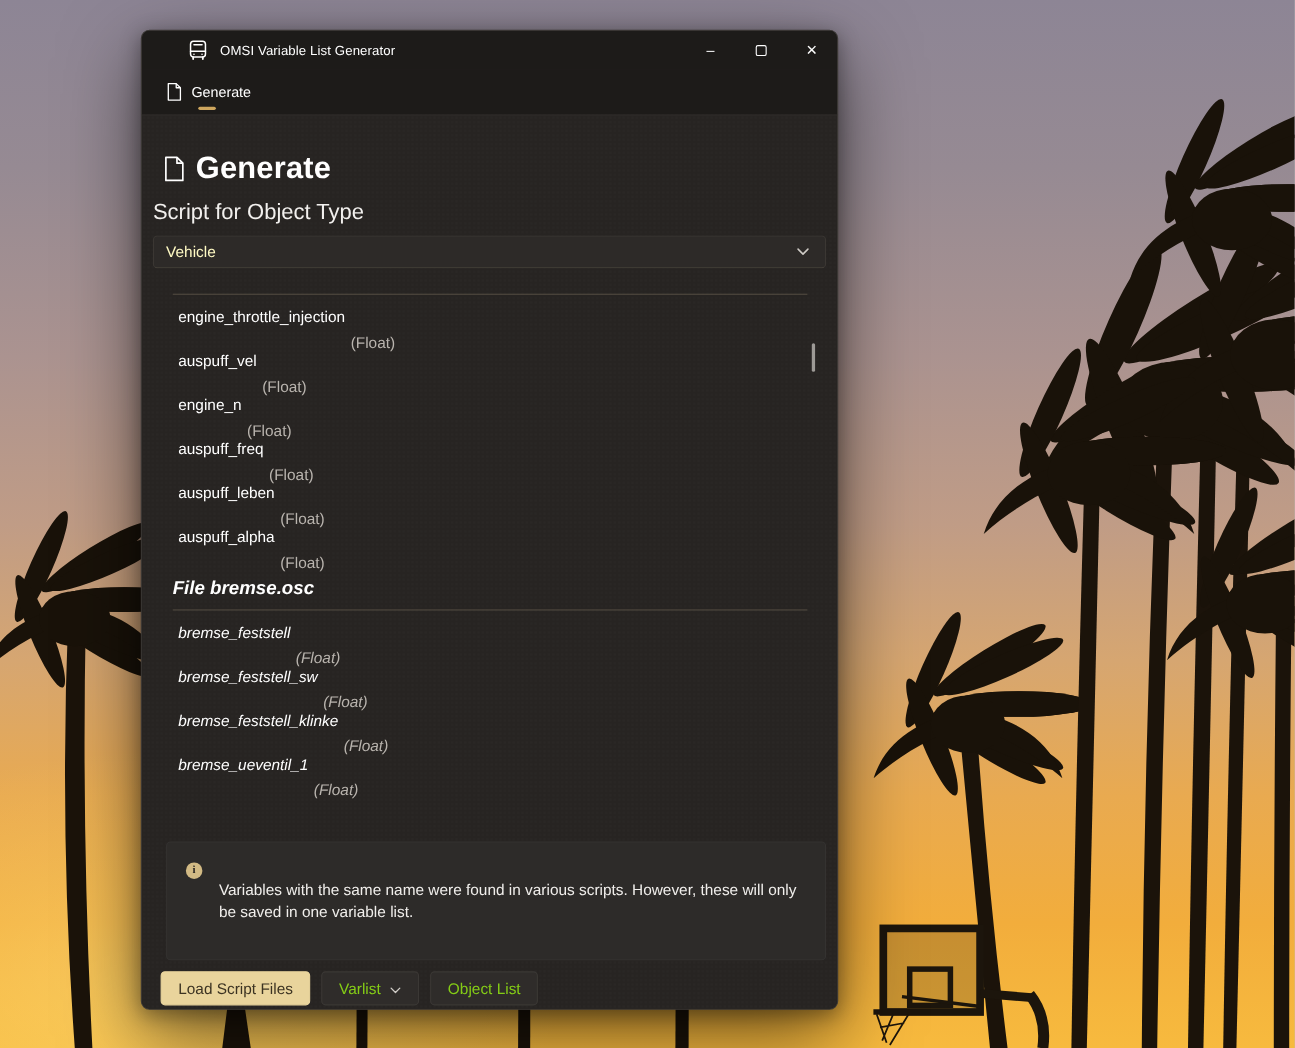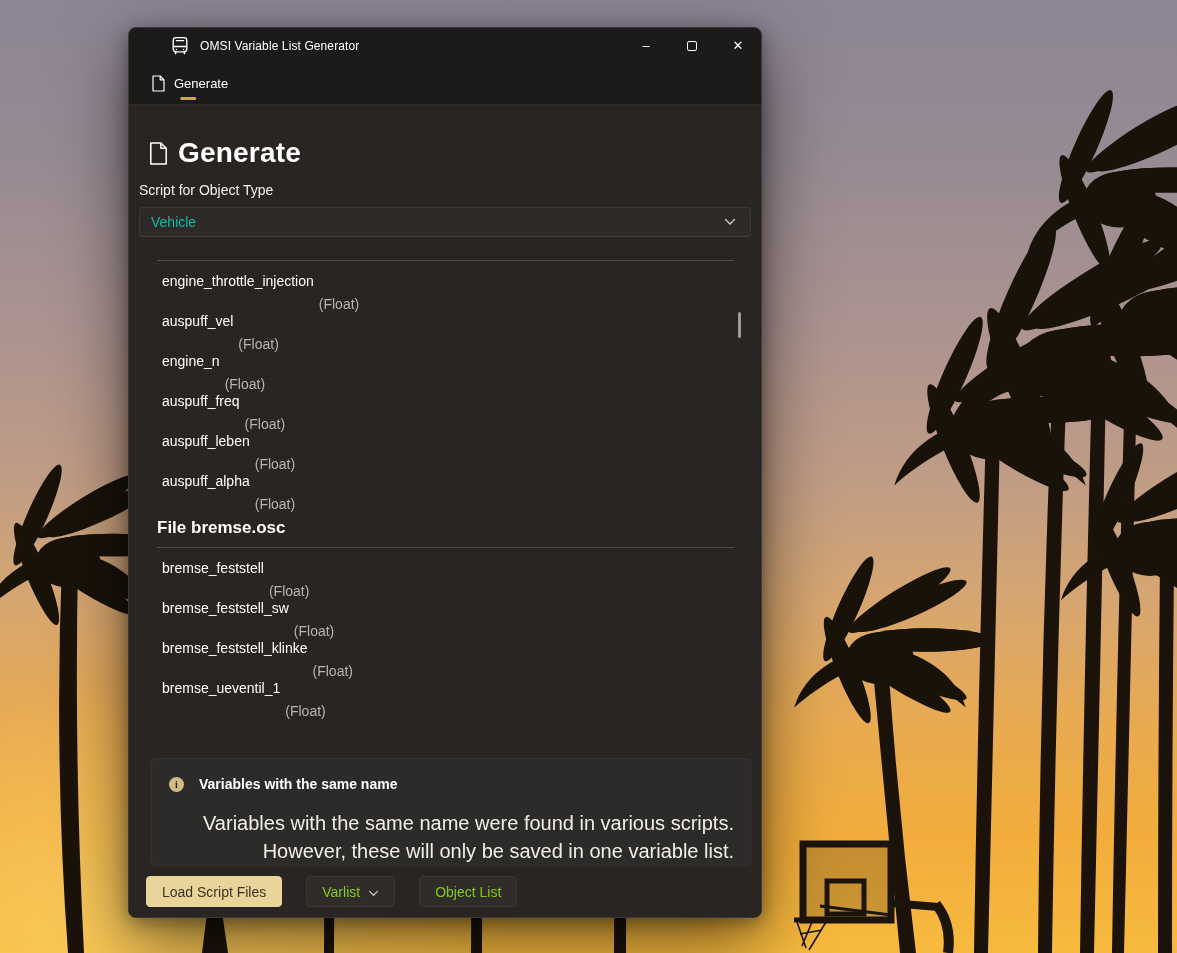--- a/index.html
+++ b/index.html
@@ -67,31 +67,31 @@
   .content{
     flex:1;position:relative;background:var(--window-bg);
     border-top:1px solid rgba(255,255,255,.04);
     background-image:radial-gradient(rgba(255,255,255,.013) 1px, transparent 1.4px);
     background-size:4px 4px;
     display:flex;flex-direction:column;
   }
   .page-heading{display:flex;align-items:center;gap:9px;margin:30px 0 0 19px;height:36px;}
   .page-heading .doc-icon-lg{width:21px;height:25px;display:inline-flex;}
   .page-heading h1{font-size:28px;font-weight:700;letter-spacing:.2px;}
-  .field-label{margin:11px 0 0 10px;font-size:14px;color:#f2f0ee;}
+  .field-label{margin:11px 0 0 10px;font-size:20px;color:#f2f0ee;}
   .combobox{
     margin:9px 10px 0 10px;height:30px;border-radius:4px;
     background:#2d2a28;border:1px solid #3b3733;border-bottom-color:#454039;
-    display:flex;align-items:center;padding:0 14px 0 11px;font-size:14px;color:#14b8a6;
+    display:flex;align-items:center;padding:0 14px 0 11px;font-size:14px;color:#fef9c3;
   }
   .combobox .chev{margin-left:auto;display:inline-flex;}
 
   .list-region{margin-top:12px;height:504px;padding:2px 27px 0 28px;overflow:hidden;}
   .section-title{font-size:17px;font-weight:700;color:#fff;padding-top:2px;}
-  .section + .section{margin-top:15px;}
+  .section + .section{margin-top:15px;font-style:italic;}
   .section .divider{height:1px;background:#514a40;margin-top:9px;}
   .var-row{height:40px;display:flex;align-items:center;padding-left:5px;font-size:14px;}
   .var-row .vname{color:#fff;}
   .var-row .vtype{color:#b9b4ae;margin-left:5px;margin-top:45px;}
 
   .scroll-thumb{
     position:absolute;right:20px;top:207px;width:3px;height:26px;
     background:#9d9a96;border-radius:2px;
   }
 
@@ -100,23 +100,23 @@
     background:#2d2b29;border:1px solid #343230;
     display:flex;padding:17px 16px 0 17px;gap:15px;
   }
   .info-icon{
     flex:0 0 auto;width:15px;height:15px;border-radius:50%;
     background:var(--info-icon);color:#292521;
     font-size:10px;font-weight:700;display:flex;align-items:center;justify-content:center;
     margin-top:1px;font-family:"Liberation Serif", serif;
   }
   .info-title{font-size:14px;font-weight:700;color:#fff;}
-  .info-body{font-size:20px;color:#f0eeeb;line-height:1.42;margin-top:17px;max-width:545px;text-align:right;}
-
-  .footer{margin:10px 0 0 17px;display:flex;gap:24px;}
+  .info-body{font-size:14px;color:#f0eeeb;line-height:1.42;margin-top:17px;max-width:545px;}
+
+  .footer{margin:10px 0 0 17px;display:flex;gap:10px;}
   .btn{
     height:31px;border-radius:4px;font-size:14px;padding:0 15px;
     background:#2f2c2a;border:1px solid #3b3835;color:#84cc16;cursor:default;
     display:inline-flex;align-items:center;gap:8px;
     font-family:"Liberation Sans", sans-serif;
   }
   .btn.accent{
     background:var(--accent-gold);border-color:var(--accent-gold);
     color:#3c3322;font-weight:400;
   }
@@ -302,21 +302,20 @@
   </div>
 </div>
   </div>
 </div>
 
     <div class="scroll-thumb"></div>
 
     <div class="infobar">
       <span class="info-icon">i</span>
       <div class="info-text">
-        <div class="info-title">Variables with the same name</div>
         <div class="info-body">Variables with the same name were found in various scripts. However, these will only be saved in one variable list.</div>
       </div>
     </div>
 
     <div class="footer">
       <button class="btn accent">Load Script Files</button>
       <button class="btn">
         <span>Varlist</span>
         <span>
           <svg width="11" height="7" viewBox="0 0 12 8" fill="none">

